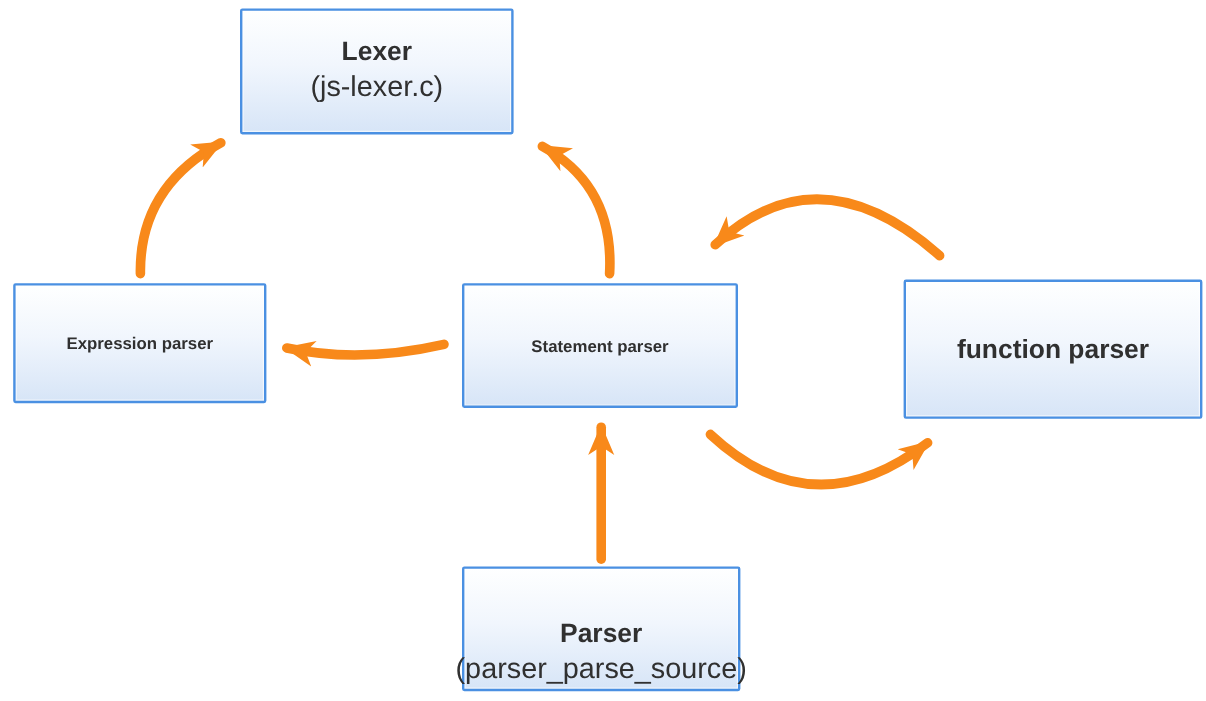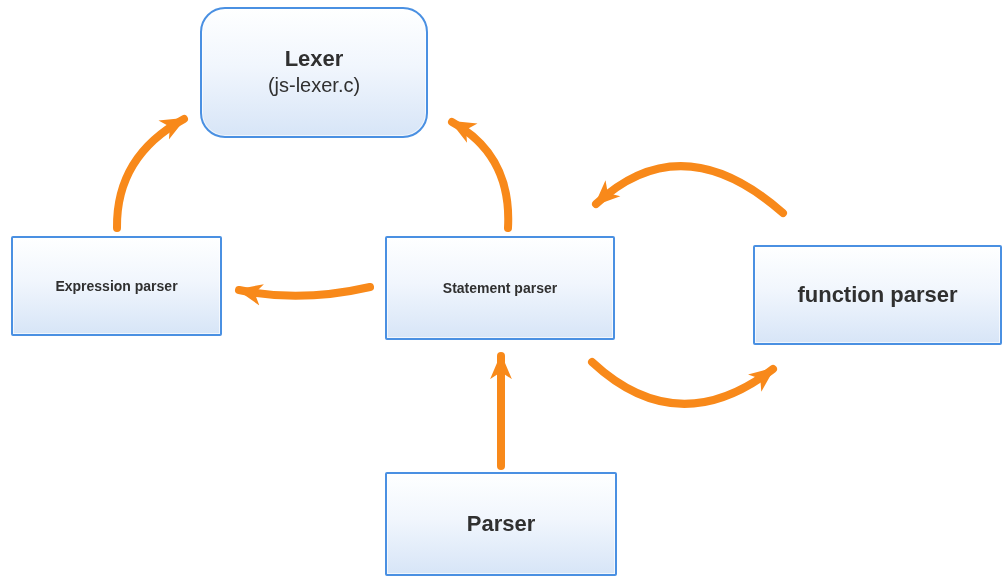--- a/index.html
+++ b/index.html
@@ -45,32 +45,32 @@
   .node .title {
     font-size: 22px;
     font-weight: bold;
     line-height: 1.2;
   }
   .node.mid .title {
     font-weight: 700;
     font-size: 14px;
   }
   .node .subtitle {
-    font-size: 20px;
+    font-size: 24px;
     font-weight: normal;
     line-height: 1.35;
   }
   .node.wrap .title {
     max-width: 150px;
   }
-  #node-lexer      { left: 200px; top: 7px;   width: 228px; height: 131px; border-radius: 25px; }
+  #node-lexer      { left: 200px; top: 7px;   width: 228px; height: 105px; }
   #node-expression { left: 11px;  top: 236px; width: 211px; height: 100px; }
   #node-statement  { left: 385px; top: 236px; width: 230px; height: 104px; align-items: center; }
-  #node-function   { left: 753px; top: 233px; width: 249px; height: 100px; margin-top: 12px; }
-  #node-parser     { left: 385px; top: 472px; width: 232px; height: 104px; }
+  #node-function   { left: 753px; top: 233px; width: 249px; height: 116px; }
+  #node-parser     { left: 385px; top: 472px; width: 232px; height: 104px; justify-content: flex-end; }
 </style>
 </head>
 <body>
 
 <div id="canvas">
 
   <svg id="edges" viewBox="0 0 1005 584" xmlns="http://www.w3.org/2000/svg">
     <defs>
       <marker id="arrowhead" viewBox="0 0 10 10" refX="8.5" refY="5" markerWidth="3.4" markerHeight="3.4" orient="auto" markerUnits="strokeWidth">
         <path d="M0,1 L9.4,5 L0,9 L2.6,5 z" fill="#F8891A"></path>
@@ -96,15 +96,16 @@
   <div class="node mid wrap" id="node-statement">
     <div class="title">Statement parser</div>
   </div>
 
   <div class="node" id="node-function">
     <div class="title">function parser</div>
   </div>
 
   <div class="node" id="node-parser">
     <div class="title">Parser</div>
+    <div class="subtitle">(parser_parse_source)</div>
   </div>
 
 </div>
 
 </body></html>

